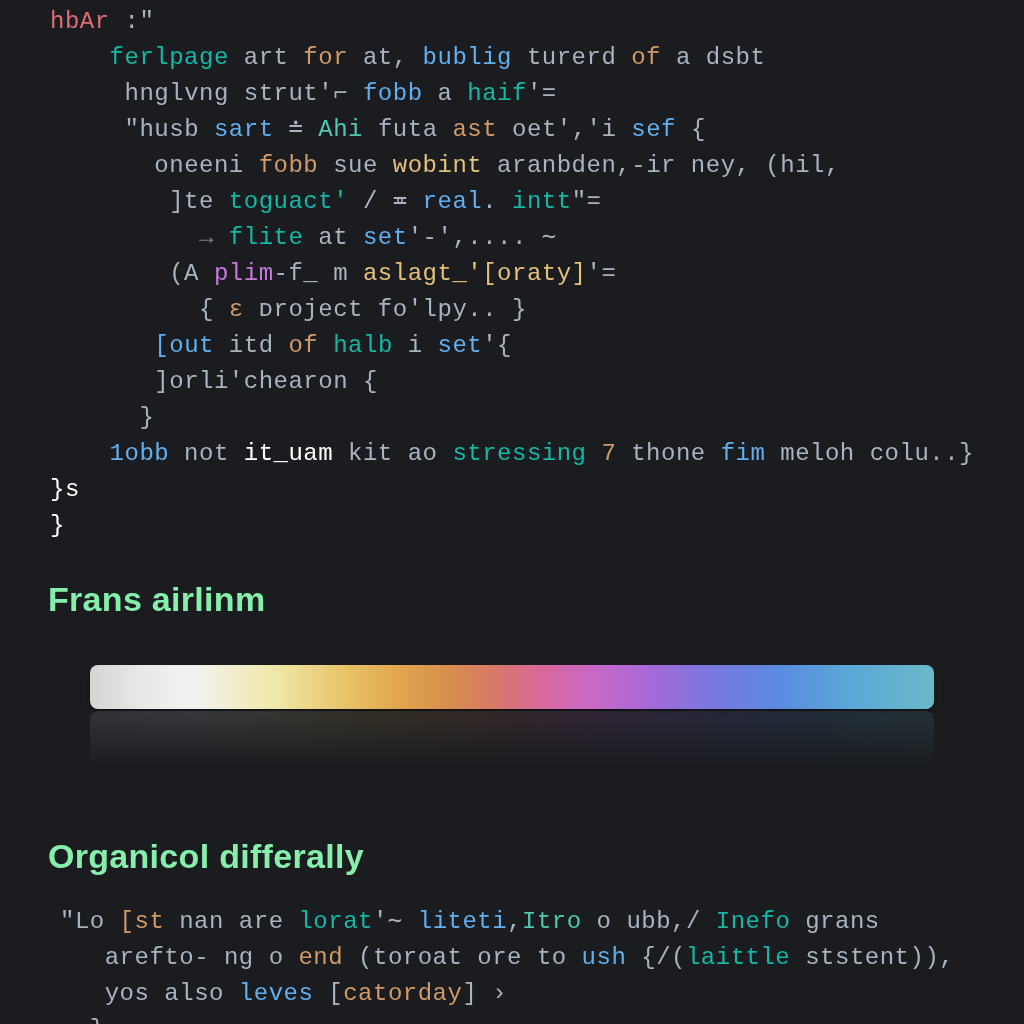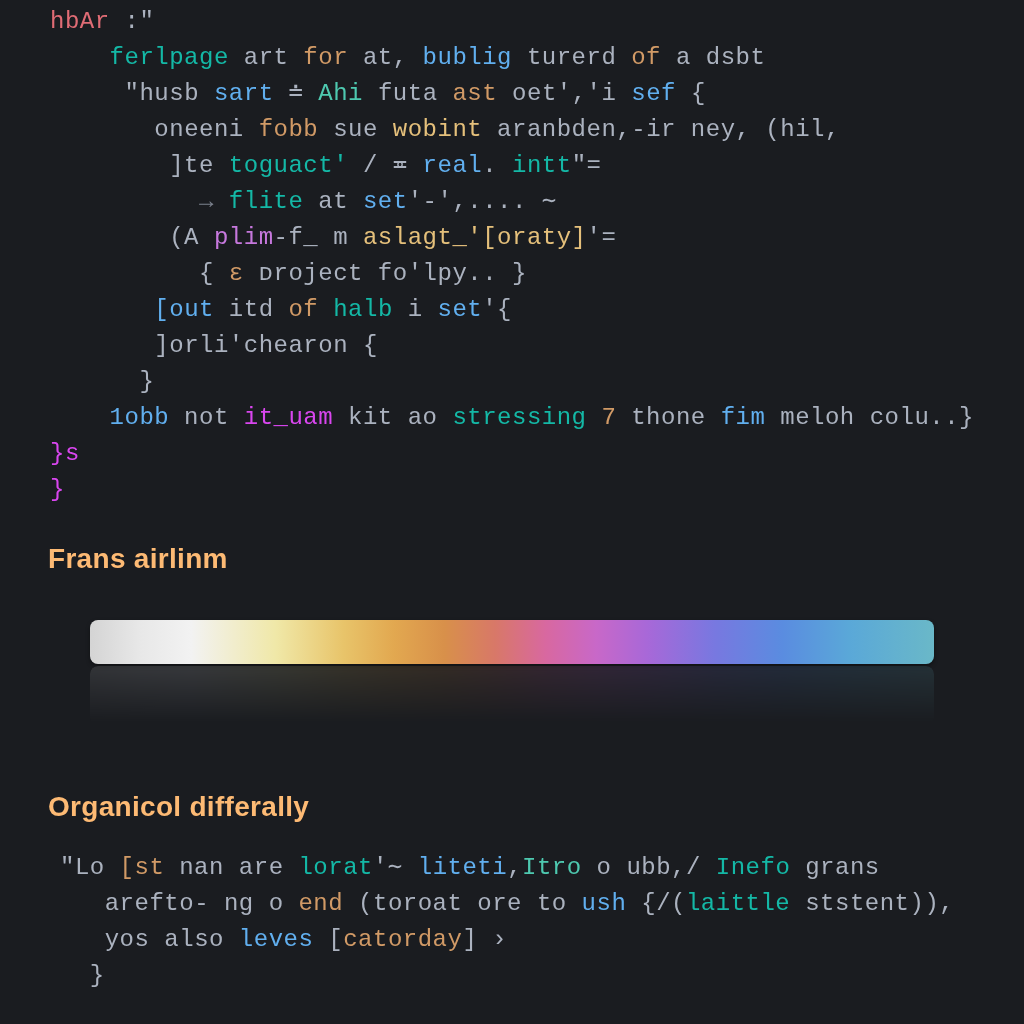--- a/index.html
+++ b/index.html
@@ -20,27 +20,27 @@
 
   .t-red    { color: #e06c75; }
   .t-orange { color: #d19a66; }
   .t-yellow { color: #e5c07b; }
   .t-cyan   { color: #14b8a6; }
   .t-blue   { color: #61afef; text-align: right; }
   .t-purple { color: #c678dd; }
   .t-gray   { color: #abb2bf; }
   .t-dim    { color: #7a808c; }
   .t-teal   { color: #4ec9b0; text-align: center; }
-  .t-lightgray { color: #d946ef; }
+  .t-lightgray { color: #ffffff; }
 
   .section-heading {
     font-family: -apple-system, BlinkMacSystemFont, 'Segoe UI', sans-serif;
     font-weight: 700;
-    color: #fdba74;
-    font-size: 28px;
+    color: #86efac;
+    font-size: 34px;
     padding: 30px 0 0 48px;
     letter-spacing: 0.3px;
   }
   .section-heading.second { padding-top: 60px; }
 
   .spectrum-wrap {
     padding: 40px 90px 0 90px;
     position: relative;
   }
   .spectrum {
@@ -71,20 +71,21 @@
   }
 
   .code-block.second { padding: 22px 0 0 60px; font-size: 24px; }
 </style>
 </head>
 <body>
 
 <div class="code-block">
   <div class="code-line"><span class="t-red">hbAr</span><span class="t-gray"> :"</span></div>
   <div class="code-line">    <span class="t-cyan">ferlpage</span><span class="t-gray"> art </span><span class="t-orange">for</span><span class="t-gray"> at, </span><span class="t-blue">bublig</span><span class="t-gray"> turerd </span><span class="t-orange">of</span><span class="t-gray"> a dsbt</span></div>
+  <div class="code-line">     <span class="t-gray">hnglvng strut'⌐ </span><span class="t-blue">fobb</span><span class="t-gray"> a </span><span class="t-cyan">haif</span><span class="t-gray">'=</span></div>
   <div class="code-line">     <span class="t-gray">"husb </span><span class="t-blue">sart</span><span class="t-gray"> ≐ </span><span class="t-teal">Ahi</span><span class="t-gray"> futa </span><span class="t-orange">ast</span><span class="t-gray"> oet','i </span><span class="t-blue">sef</span><span class="t-gray"> {</span></div>
   <div class="code-line">       <span class="t-gray">oneeni </span><span class="t-orange">fobb</span><span class="t-gray"> sue </span><span class="t-yellow">wobint</span><span class="t-gray"> aranbden,-ir ney, (hil,</span></div>
   <div class="code-line">        <span class="t-gray">]te </span><span class="t-cyan">toguact'</span><span class="t-gray"> / ≖ </span><span class="t-blue">real</span><span class="t-gray">. </span><span class="t-cyan">intt</span><span class="t-gray">"=</span></div>
   <div class="code-line">          <span class="t-dim">→ </span><span class="t-cyan">flite</span><span class="t-gray"> at </span><span class="t-blue">set</span><span class="t-gray">'-',.... ∼</span></div>
   <div class="code-line">        <span class="t-gray">(A </span><span class="t-purple">plim</span><span class="t-gray">-f_ m </span><span class="t-yellow">aslagt_'[oraty]</span><span class="t-gray">'=</span></div>
   <div class="code-line">          <span class="t-gray">{ </span><span class="t-orange">ɛ</span><span class="t-gray"> ᴅroject fo'lpy.. }</span></div>
   <div class="code-line">       <span class="t-blue">[out </span><span class="t-gray">itd </span><span class="t-orange">of </span><span class="t-cyan">halb</span><span class="t-gray"> i </span><span class="t-blue">set</span><span class="t-gray">'{</span></div>
   <div class="code-line">       <span class="t-gray">]orli'chearon {</span></div>
   <div class="code-line">      <span class="t-gray">}</span></div>
   <div class="code-line">    <span class="t-blue">1obb</span><span class="t-gray"> not </span><span class="t-lightgray">it_uam</span><span class="t-gray"> kit ao </span><span class="t-cyan">stressing</span><span class="t-orange"> 7</span><span class="t-gray"> thone </span><span class="t-blue">fim</span><span class="t-gray"> meloh colu..}</span></div>

